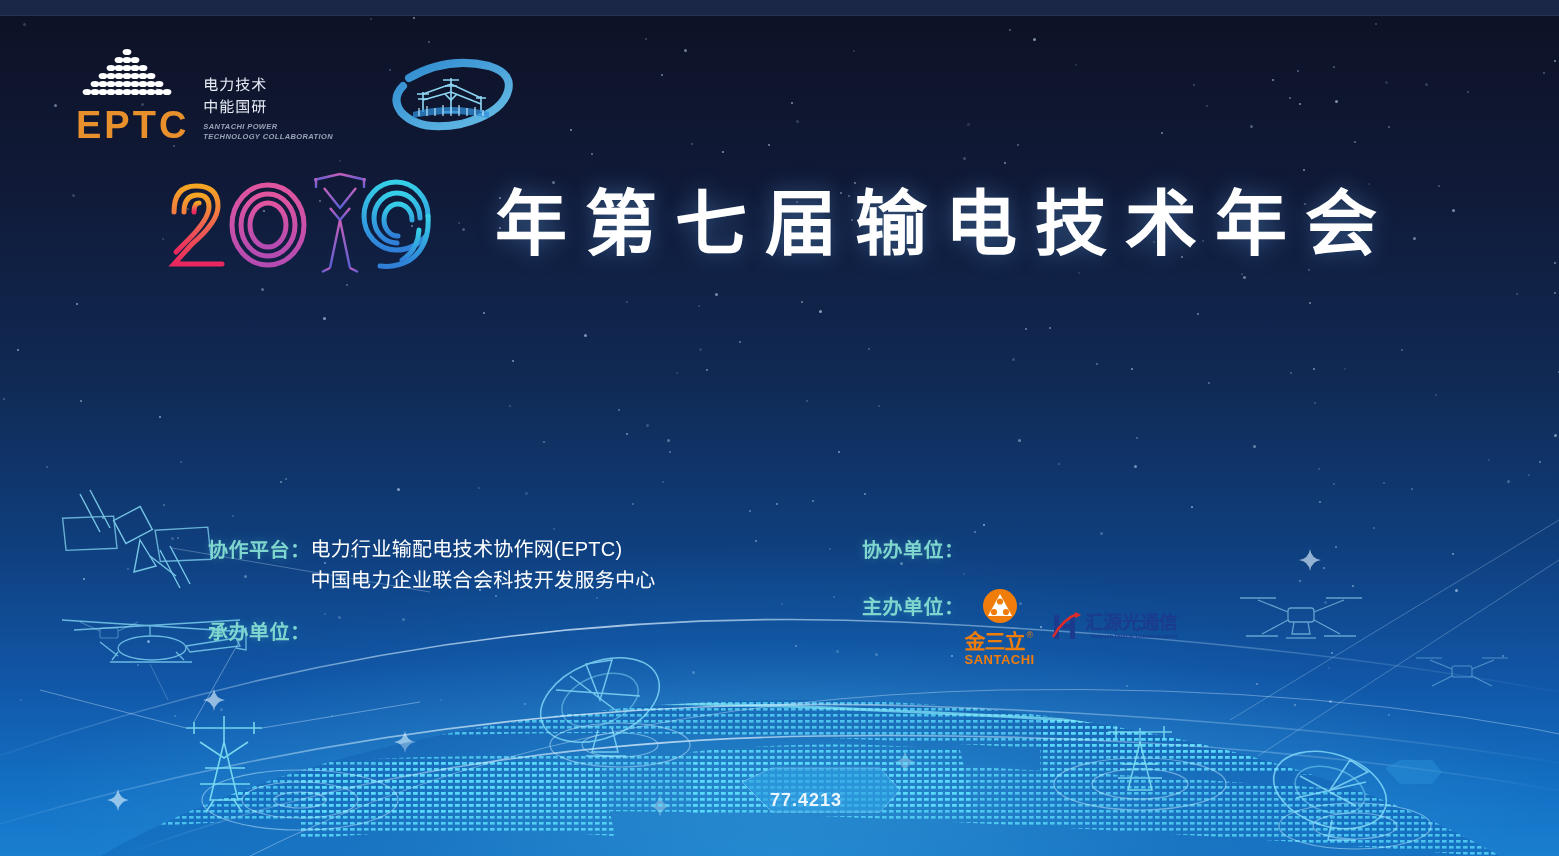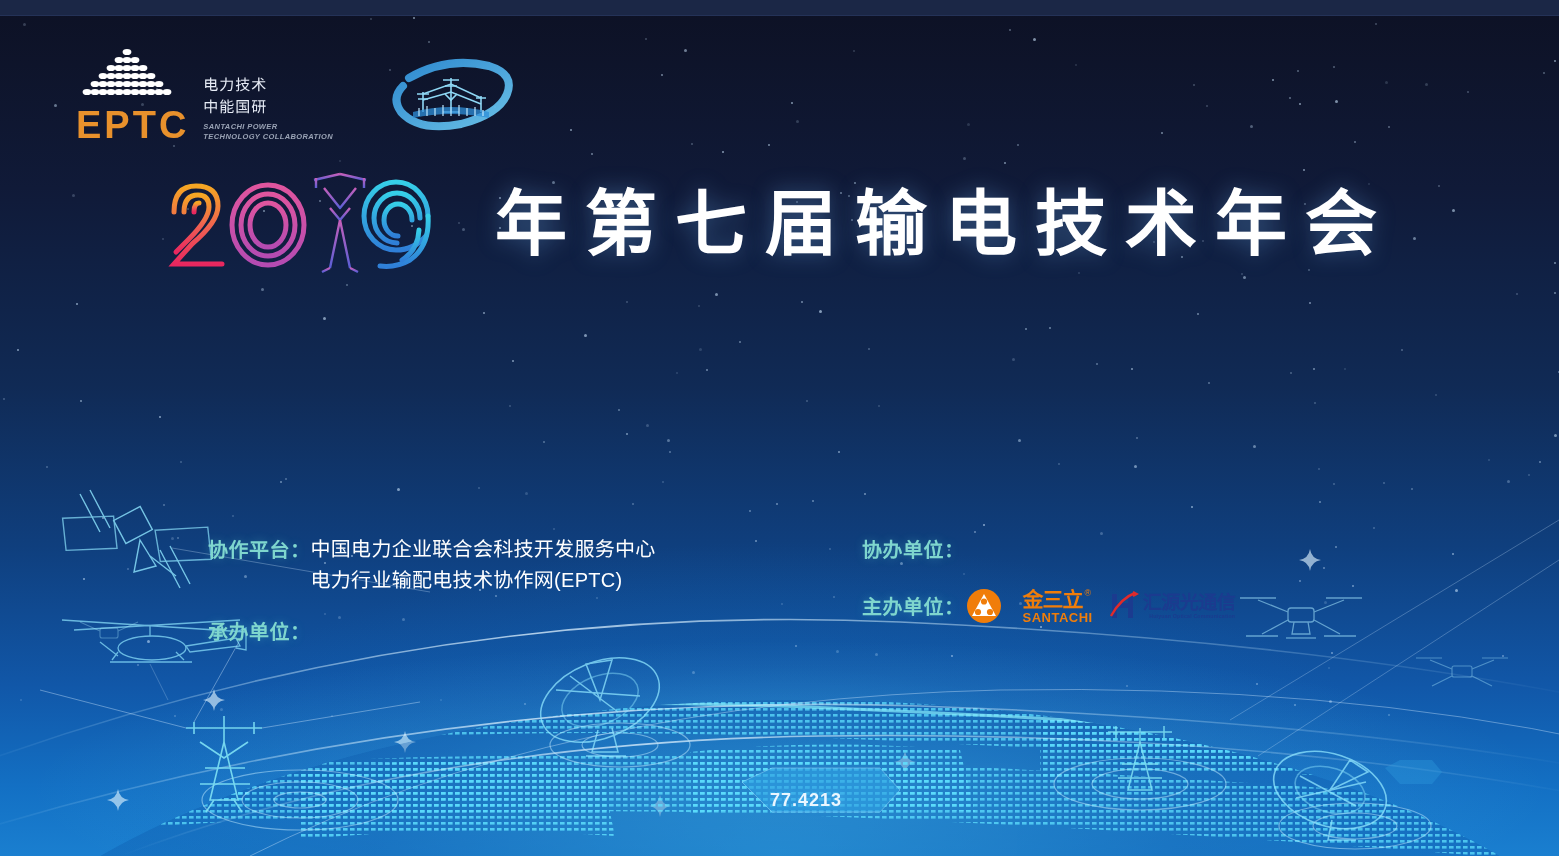--- a/index.html
+++ b/index.html
@@ -640,40 +640,40 @@
   </div>
 
 
 
   <div class="credits">
 
     <div class="col-left">
       <div class="crow">
         <span class="clabel">协作平台：</span>
         <span class="cvals">
+          <span class="cval">电力行业输配电技术协作网(EPTC)</span>
           <span class="cval">中国电力企业联合会科技开发服务中心</span>
-          <span class="cval">电力行业输配电技术协作网(EPTC)</span>
         </span>
       </div>
       <div class="crow gap">
         <span class="clabel">承办单位：</span>
       </div>
     </div>
 
     <div class="col-right">
       <div class="crow">
         <span class="clabel">协办单位：</span>
       </div>
 
       <div class="crow gap">
         <span class="clabel">主办单位：</span>
 
         <span class="sponsors">
 
-          <span style="display:flex;align-items:center;gap:20px;">
+          <span style="display:flex;align-items:center;gap:6px;flex-direction:column;">
             <svg width="38" height="38" viewBox="0 0 38 38">
               <circle cx="19" cy="19" r="17" fill="#f07d0a"></circle>
               <path d="M19 7 L31 29 L7 29 Z" fill="#ffffff"></path>
               <circle cx="19" cy="14.5" r="3.1" fill="#f07d0a"></circle>
               <circle cx="13" cy="25" r="3.1" fill="#f07d0a"></circle>
               <circle cx="25" cy="25" r="3.1" fill="#f07d0a"></circle>
             </svg>
             <span style="display:flex;flex-direction:column;line-height:1;">
               <span style="display:flex;align-items:flex-start;">
                 <span style="font-size:21px;font-weight:700;color:#f07d0a;letter-spacing:-1px;">金三立</span>

